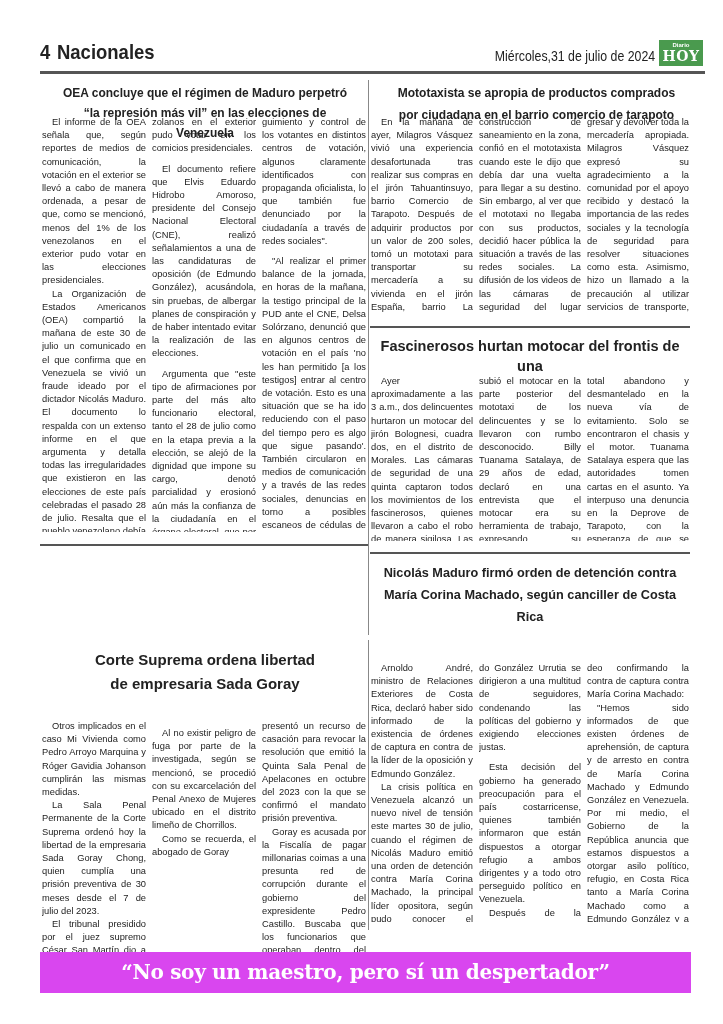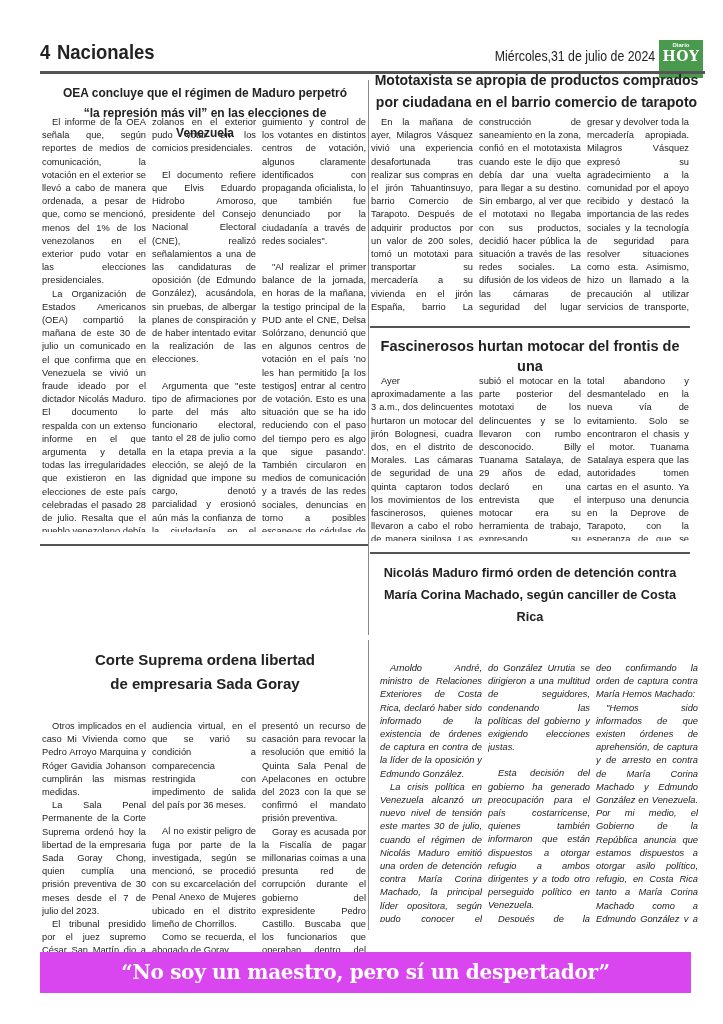--- a/index.html
+++ b/index.html
@@ -3,45 +3,45 @@
   <meta charset="utf-8">
   <style>
     * { box-sizing: border-box; margin: 0; padding: 0; }
     html, body { width: 723px; height: 1024px; background: #ffffff; overflow: hidden; }
     body { position: relative; font-family: "Liberation Sans", sans-serif; color: #222; }
 
     .header { position: absolute; left: 40px; top: 38px; width: 665px; height: 32px; }
     .page-num { position: absolute; left: 0; top: 2px; font-size: 21px; font-weight: bold; color: #222; font-family: "Liberation Sans", sans-serif; letter-spacing: -0.5px; transform: scaleX(0.88); transform-origin: left top; }
     .section { position: absolute; left: 17px; top: 2px; font-size: 21px; font-weight: bold; color: #222; transform: scaleX(0.88); transform-origin: left top; }
     .date { position: absolute; right: 50px; top: 10px; font-size: 14px; color: #222; transform: scaleX(0.88); transform-origin: right top; white-space: nowrap; }
-    .logo { position: absolute; right: 2px; top: 2px; width: 44px; height: 38px; background: #4a9a4e; color: #fff; text-align: center; }
+    .logo { position: absolute; right: 2px; top: 2px; width: 44px; height: 26px; background: #4a9a4e; color: #fff; text-align: center; }
     .logo .small { display: block; font-size: 6px; font-weight: bold; line-height: 8px; padding-top: 1px; }
     .logo .big { display: block; font-family: "DejaVu Serif", serif; font-size: 14px; font-weight: bold; line-height: 15px; letter-spacing: 0.5px; }
     .header-rule { position: absolute; left: 40px; top: 71px; width: 665px; height: 3px; background: #555; }
 
     .vrule { position: absolute; width: 1px; background: #888; }
     .hrule { position: absolute; height: 2px; background: #555; }
 
     .headline { position: absolute; text-align: center; font-weight: bold; color: #222; line-height: 20px; }
     .headline.h-oea { left: 40px; top: 83px; width: 330px; font-size: 13px; transform: scaleX(0.92); transform-origin: center top; }
-    .headline.h-moto { left: 368px; top: 69px; width: 337px; font-size: 14px; line-height: 22px; }
+    .headline.h-moto { left: 368px; top: 82px; width: 337px; font-size: 12px; line-height: 22px; }
     .headline.h-fasc { left: 370px; top: 336px; width: 320px; font-size: 14.5px; line-height: 20px; }
     .headline.h-maduro { left: 370px; top: 562px; width: 320px; font-size: 13.5px; line-height: 22px; transform: scaleX(0.94); transform-origin: center top; }
     .headline.h-corte { left: 40px; top: 648px; width: 330px; font-size: 15px; line-height: 24px; }
 
     .cols { position: absolute; display: flex; gap: 6px; }
     .col { flex: 1; font-size: 9.3px; line-height: 13.2px; text-align: justify; color: #222; overflow: hidden; }
     .col p { text-indent: 10px; margin-bottom: 0; }
-    .col p.gap { margin-top: 13px; }
+    .col p.gap { margin-top: 7px; }
     .col p.noindent { text-indent: 0; }
 
     .cols.c-oea { left: 42px; top: 116px; width: 324px; height: 416px; }
     .cols.c-moto { left: 371px; top: 116px; width: 318px; height: 198px; }
     .cols.c-fasc { left: 371px; top: 375px; width: 318px; height: 166px; }
-    .cols.c-maduro { left: 380px; top: 662px; width: 318px; height: 260px; font-style: italic; }
+    .cols.c-maduro { left: 371px; top: 662px; width: 318px; height: 260px; }
     .cols.c-corte { left: 42px; top: 720px; width: 324px; height: 240px; }
 
     .quote-bar { position: absolute; left: 40px; top: 952px; width: 651px; height: 41px; background: #d946ef; color: #fff; text-align: center; font-family: "DejaVu Serif", serif; font-weight: bold; font-size: 20px; line-height: 41px; letter-spacing: -0.3px; }
   </style>
 </head>
 <body>
 
 <div class="header">
   <span class="page-num">4</span>
   <span class="section">Nacionales</span>
@@ -129,39 +129,38 @@
     <div class="col">
       <p>Arnoldo André, ministro de Relaciones Exteriores de Costa Rica, declaró haber sido informado de la existencia de órdenes de captura en contra de la líder de la oposición y Edmundo González.</p>
       <p>La crisis política en Venezuela alcanzó un nuevo nivel de tensión este martes 30 de julio, cuando el régimen de Nicolás Maduro emitió una orden de detención contra María Corina Machado, la principal líder opositora, según pudo conocer el canciller de Costa Rica. El movimiento se habría producido tras una multitudinaria manifestación en Caracas, donde Machado y Edmun-</p>
     </div>
     <div class="col">
       <p class="noindent">do González Urrutia se dirigieron a una multitud de seguidores, condenando las políticas del gobierno y exigiendo elecciones justas.</p>
       <p class="gap">Esta decisión del gobierno ha generado preocupación para el país costarricense, quienes también informaron que están dispuestos a otorgar refugio a ambos dirigentes y a todo otro perseguido político en Venezuela.</p>
       <p>Después de la proclamación de Nicolás Maduro como presidente reelecto el pasado domingo, el Gobierno de Costa Rica calificó el proceso electoral como "fraudulento". Hoy, tras las recientes protestas en Venezuela contra estos resultados electorales, el canciller costarricense publicó un vi-</p>
     </div>
     <div class="col">
-      <p class="noindent">deo confirmando la orden de captura contra María Hemos Machado:</p>
+      <p class="noindent">deo confirmando la contra de captura contra María Corina Machado:</p>
       <p>"Hemos sido informados de que existen órdenes de aprehensión, de captura y de arresto en contra de María Corina Machado y Edmundo González en Venezuela. Por mi medio, el Gobierno de la República anuncia que estamos dispuestos a otorgar asilo político, refugio, en Costa Rica tanto a María Corina Machado como a Edmundo González y a todo otro perseguido políticamente en Venezuela, en especial a aquellas personas que se encuentran refugiadas en la Embajada de Argentina en Caracas".</p>
     </div>
   </div>
 </div>
 
 <div>
   <div class="headline h-corte">
     <div>Corte Suprema ordena libertad</div>
     <div>de empresaria Sada Goray</div>
   </div>
   <div class="cols c-corte">
     <div class="col">
       <p>Otros implicados en el caso Mi Vivienda como Pedro Arroyo Marquina y Róger Gavidia Johanson cumplirán las mismas medidas.</p>
       <p>La Sala Penal Permanente de la Corte Suprema ordenó hoy la libertad de la empresaria Sada Goray Chong, quien cumplía una prisión preventiva de 30 meses desde el 7 de julio del 2023.</p>
       <p>El tribunal presidido por el juez supremo César San Martín dio a conocer su veredicto en una</p>
     </div>
     <div class="col">
-      <p class="noindent">audiencia virtual, en el que se varió su condición a comparecencia restringida con impedimento de salida del país por 36 meses.</p>
       <p class="gap">Al no existir peligro de fuga por parte de la investigada, según se mencionó, se procedió con su excarcelación del Penal Anexo de Mujeres ubicado en el distrito limeño de Chorrillos.</p>
       <p>Como se recuerda, el abogado de Goray</p>
     </div>
     <div class="col">
       <p class="noindent">presentó un recurso de casación para revocar la resolución que emitió la Quinta Sala Penal de Apelacones en octubre del 2023 con la que se confirmó el mandato prisión preventiva.</p>
       <p>Goray es acusada por la Fiscalía de pagar millonarias coimas a una presunta red de corrupción durante el gobierno del expresidente Pedro Castillo. Buscaba que los funcionarios que operaban dentro del Ministerio de Vivienda ayudaran a que su constructora, Marka Group, obtuviera contratos de obras públicas.</p>
     </div>
   </div>
 </div>
 

